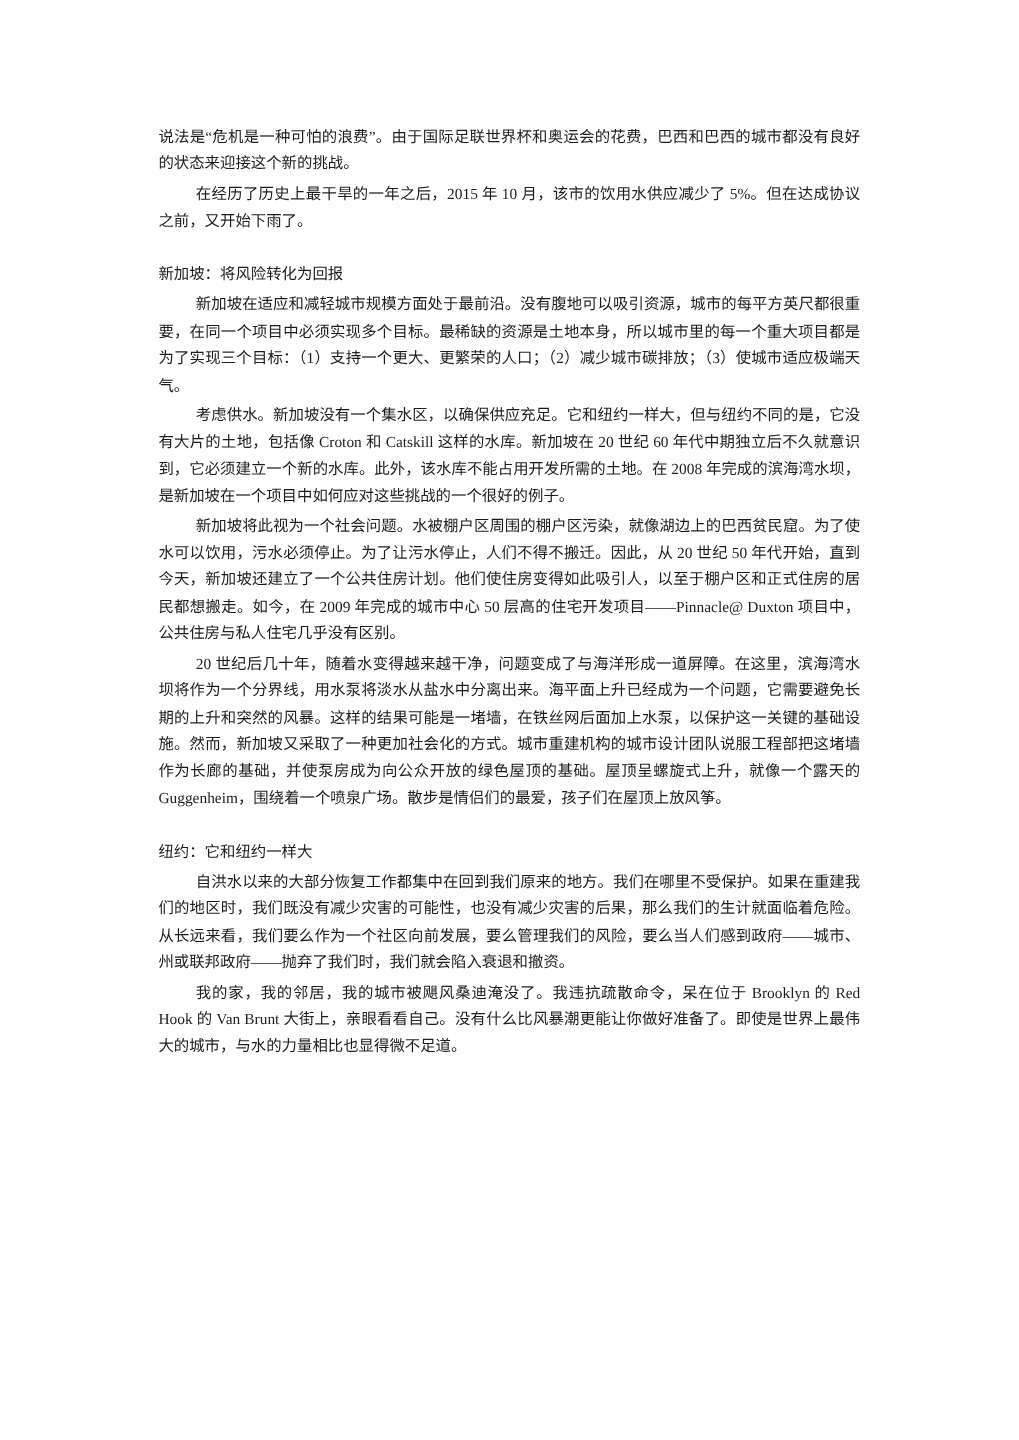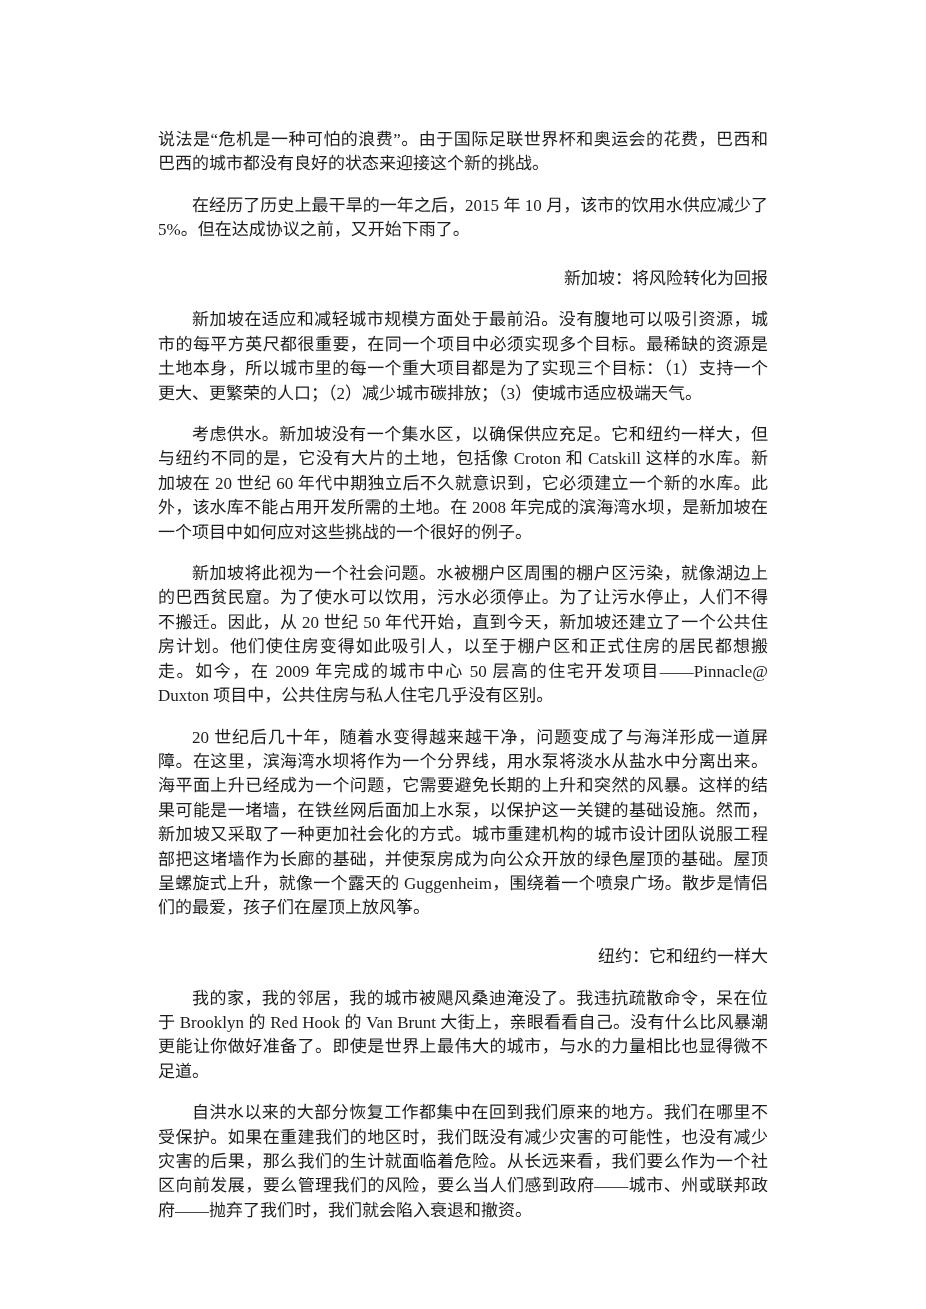--- a/index.html
+++ b/index.html
@@ -14,44 +14,44 @@
     font-family: "Liberation Serif", "DejaVu Serif", serif;
   }
   .page {
     box-sizing: border-box;
     width: 926px;
     height: 1309px;
     padding: 111px 141px 40px 141px;
     background: #ffffff;
   }
   .page p {
-    margin: 17px;
-    font-size: 17px;
+    margin: 3px;
+    font-size: 14px;
     line-height: 24.4px;
     color: #1c1c1c;
     text-align: justify;
     text-justify: inter-ideograph;
     word-break: normal;
     overflow-wrap: break-word;
   }
   .page p.indent {
     text-indent: 34px;
   }
   .page p.heading {
     margin-top: 24.4px;
-    text-align: right;
+    text-align: left;
   }
 </style>
 </head>
 <body>
 
 <div class="page">
     <p class="paragraph">说法是“危机是一种可怕的浪费”。由于国际足联世界杯和奥运会的花费，巴西和巴西的城市都没有良好的状态来迎接这个新的挑战。</p>
     <p class="paragraph indent">在经历了历史上最干旱的一年之后，2015 年 10 月，该市的饮用水供应减少了 5%。但在达成协议之前，又开始下雨了。</p>
     <p class="heading">新加坡：将风险转化为回报</p>
     <p class="paragraph indent">新加坡在适应和减轻城市规模方面处于最前沿。没有腹地可以吸引资源，城市的每平方英尺都很重要，在同一个项目中必须实现多个目标。最稀缺的资源是土地本身，所以城市里的每一个重大项目都是为了实现三个目标：（1）支持一个更大、更繁荣的人口；（2）减少城市碳排放；（3）使城市适应极端天气。</p>
     <p class="paragraph indent">考虑供水。新加坡没有一个集水区，以确保供应充足。它和纽约一样大，但与纽约不同的是，它没有大片的土地，包括像 Croton 和 Catskill 这样的水库。新加坡在 20 世纪 60 年代中期独立后不久就意识到，它必须建立一个新的水库。此外，该水库不能占用开发所需的土地。在 2008 年完成的滨海湾水坝，是新加坡在一个项目中如何应对这些挑战的一个很好的例子。</p>
     <p class="paragraph indent">新加坡将此视为一个社会问题。水被棚户区周围的棚户区污染，就像湖边上的巴西贫民窟。为了使水可以饮用，污水必须停止。为了让污水停止，人们不得不搬迁。因此，从 20 世纪 50 年代开始，直到今天，新加坡还建立了一个公共住房计划。他们使住房变得如此吸引人，以至于棚户区和正式住房的居民都想搬走。如今，在 2009 年完成的城市中心 50 层高的住宅开发项目——Pinnacle@ Duxton 项目中，公共住房与私人住宅几乎没有区别。</p>
     <p class="paragraph indent">20 世纪后几十年，随着水变得越来越干净，问题变成了与海洋形成一道屏障。在这里，滨海湾水坝将作为一个分界线，用水泵将淡水从盐水中分离出来。海平面上升已经成为一个问题，它需要避免长期的上升和突然的风暴。这样的结果可能是一堵墙，在铁丝网后面加上水泵，以保护这一关键的基础设施。然而，新加坡又采取了一种更加社会化的方式。城市重建机构的城市设计团队说服工程部把这堵墙作为长廊的基础，并使泵房成为向公众开放的绿色屋顶的基础。屋顶呈螺旋式上升，就像一个露天的 Guggenheim，围绕着一个喷泉广场。散步是情侣们的最爱，孩子们在屋顶上放风筝。</p>
     <p class="heading">纽约：它和纽约一样大</p>
+    <p class="paragraph indent">自洪水以来的大部分恢复工作都集中在回到我们原来的地方。我们在哪里不受保护。如果在重建我们的地区时，我们既没有减少灾害的可能性，也没有减少灾害的后果，那么我们的生计就面临着危险。从长远来看，我们要么作为一个社区向前发展，要么管理我们的风险，要么当人们感到政府——城市、州或联邦政府——抛弃了我们时，我们就会陷入衰退和撤资。</p>
     <p class="paragraph indent">我的家，我的邻居，我的城市被飓风桑迪淹没了。我违抗疏散命令，呆在位于 Brooklyn 的 Red Hook 的 Van Brunt 大街上，亲眼看看自己。没有什么比风暴潮更能让你做好准备了。即使是世界上最伟大的城市，与水的力量相比也显得微不足道。</p>
-    <p class="paragraph indent">自洪水以来的大部分恢复工作都集中在回到我们原来的地方。我们在哪里不受保护。如果在重建我们的地区时，我们既没有减少灾害的可能性，也没有减少灾害的后果，那么我们的生计就面临着危险。从长远来看，我们要么作为一个社区向前发展，要么管理我们的风险，要么当人们感到政府——城市、州或联邦政府——抛弃了我们时，我们就会陷入衰退和撤资。</p>
   </div>
 
 </body></html>

